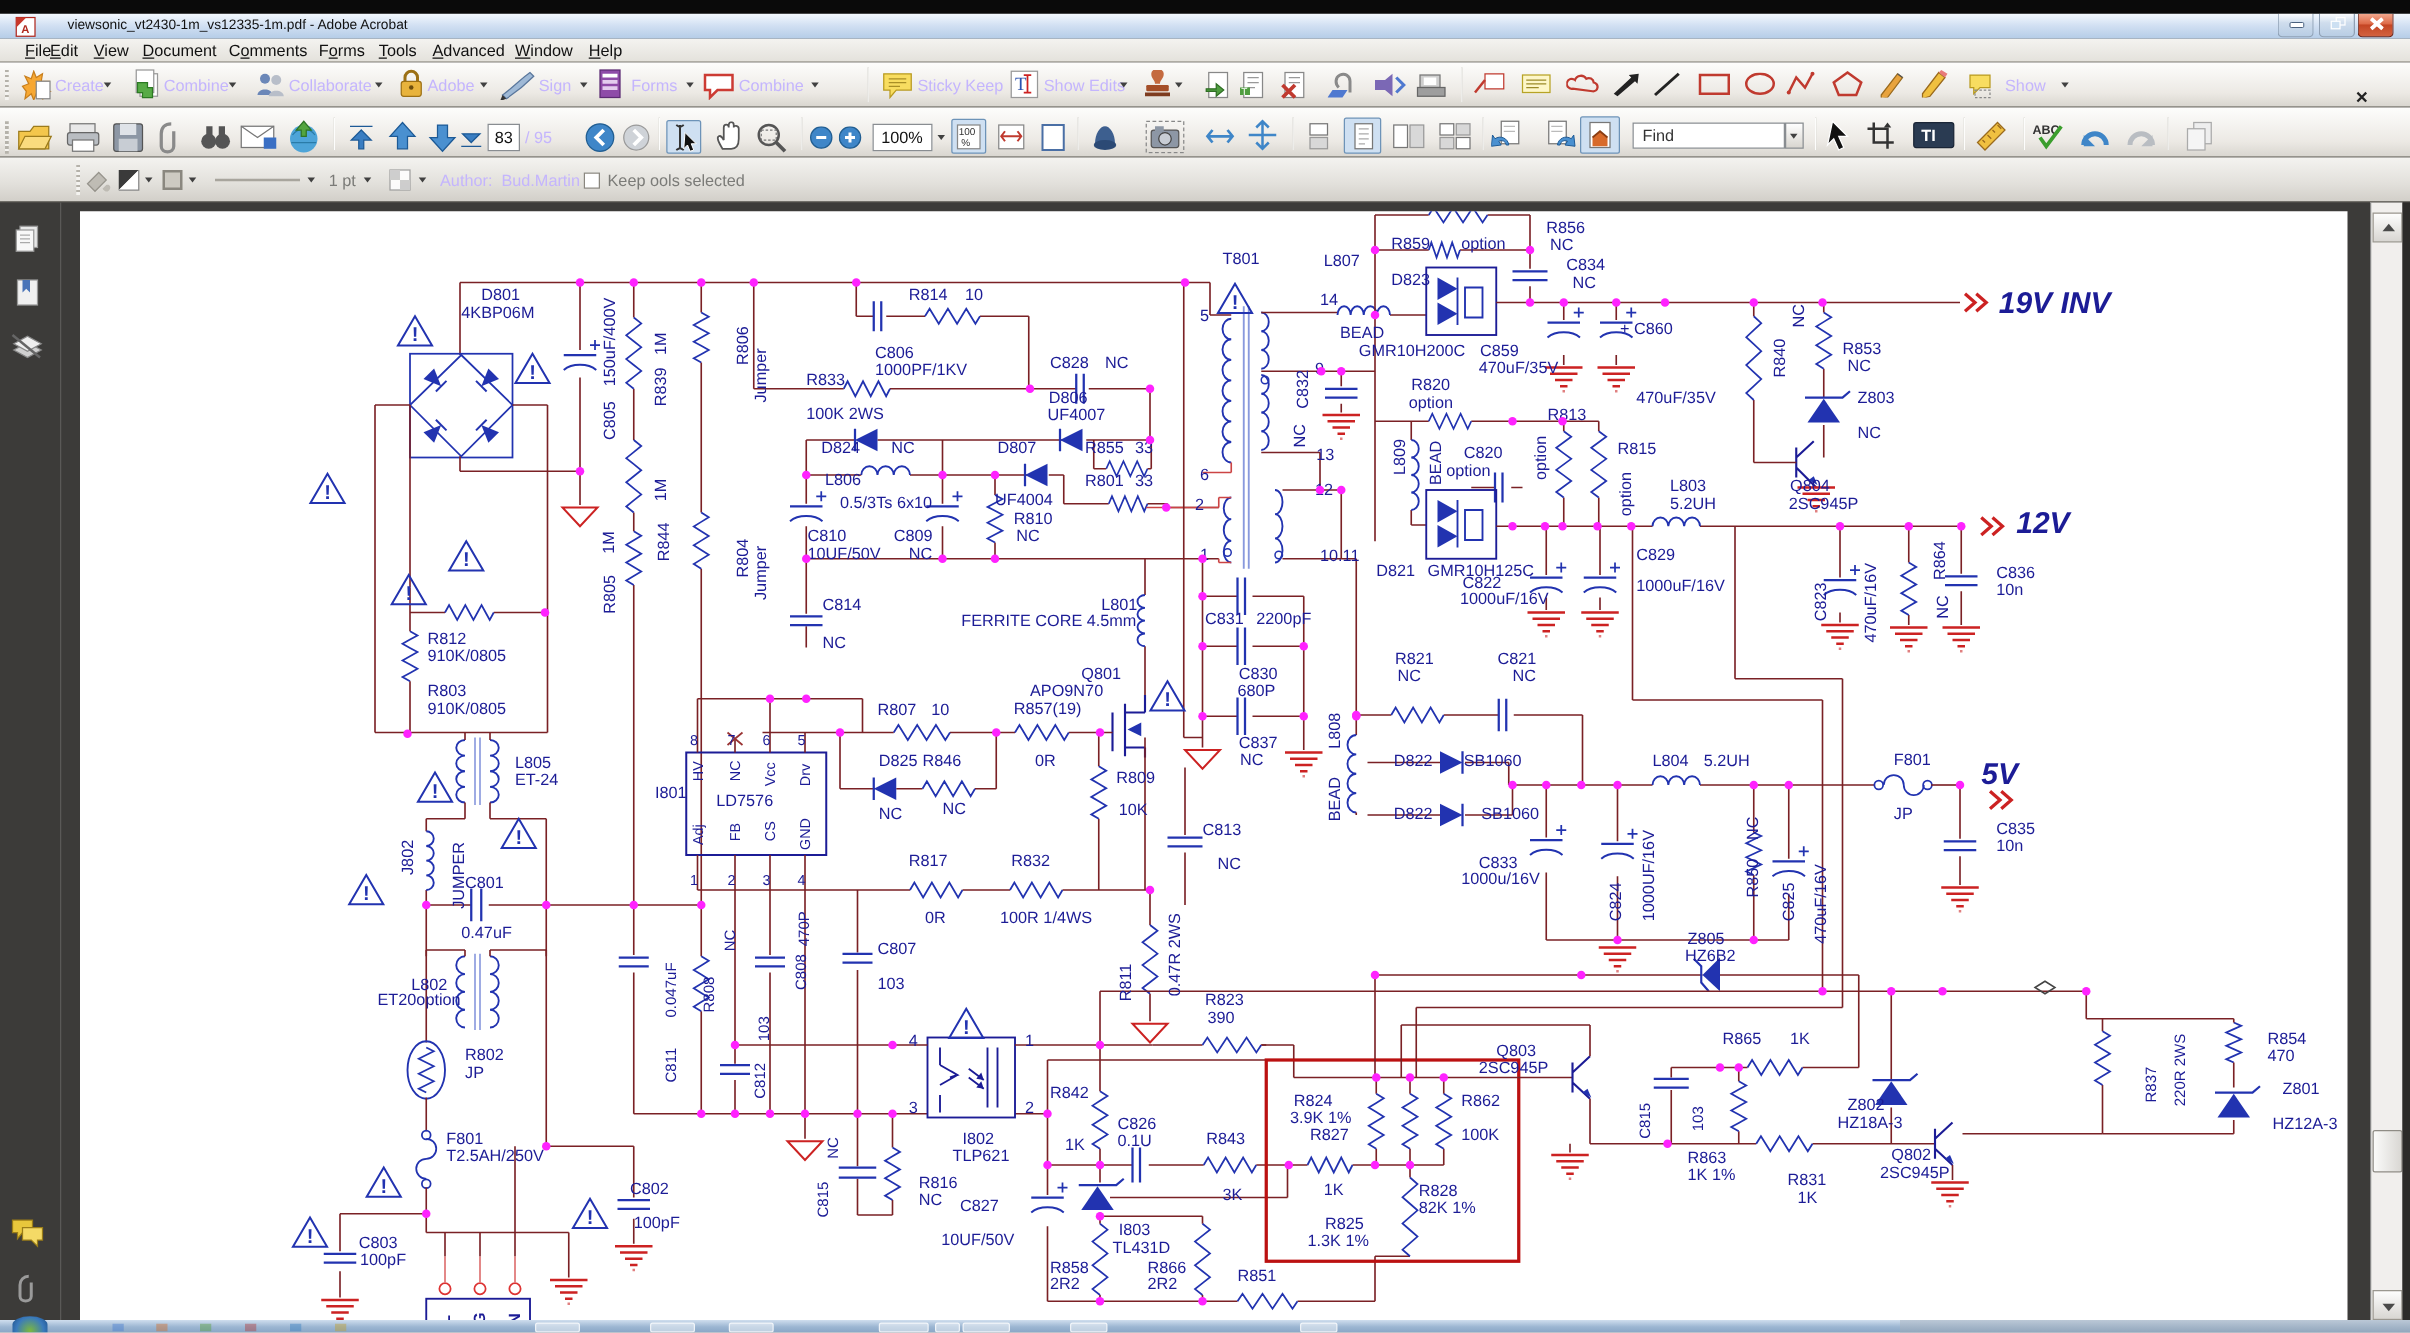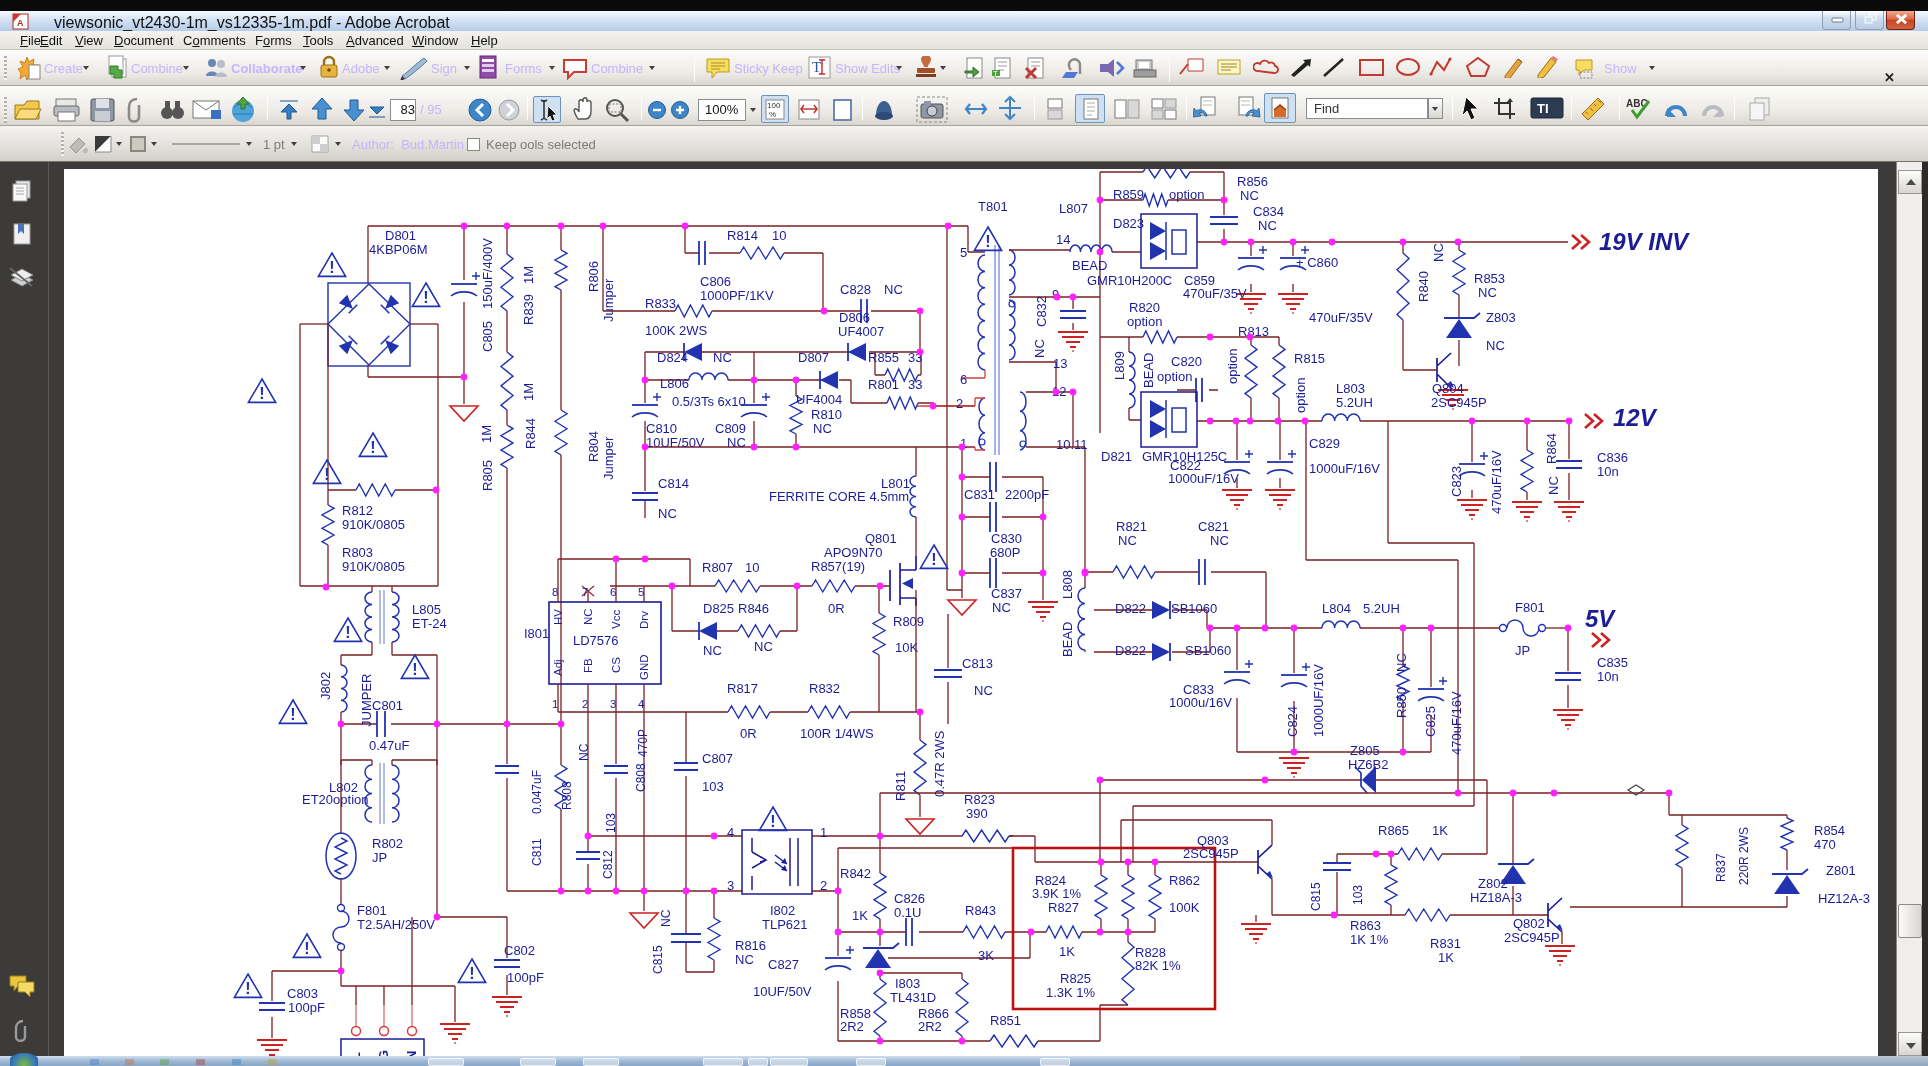--- a/index.html
+++ b/index.html
@@ -1,19 +1,19 @@
 <!DOCTYPE html>
 <html><head><meta charset="utf-8"><style>
 *{margin:0;padding:0;box-sizing:border-box}
 html,body{width:1928px;height:1066px;overflow:hidden;font-family:"Liberation Sans",sans-serif}
 #win{position:relative;width:1928px;height:1066px;background:#3c3b39}
 .abs{position:absolute}
 #title{left:0;top:0;width:1928px;height:31px;background:linear-gradient(#0a0a0a 0%,#0a0a0a 100%)}
 #titlein{position:absolute;left:0;top:11px;width:1928px;height:20px;background:linear-gradient(#f4f9fe 0%,#d3e1f3 45%,#b4cce7 100%)}
-#title .txt{position:absolute;font-size:16px;color:#111}
+#title .txt{position:absolute;font-size:11px;color:#111}
 .wbtn{position:absolute;top:11px;height:19px;border:1px solid #8fa0b4;border-top:none;border-radius:0 0 4px 4px;background:linear-gradient(#fdfeff,#cfdded 40%,#b8cde4)}
 #menubar{left:0;top:31px;width:1928px;height:19px;background:linear-gradient(#f4f3f0,#e4e2dc);border-bottom:1px solid #c6c3bb;font-size:13px;color:#111}
 #menubar span{position:absolute;top:2px}
 #menubar u{text-decoration:underline}
 .tbar{left:0;width:1928px;background:linear-gradient(#fdfdfc 0%,#ece9e4 70%,#d9d6d0 100%);border-bottom:1px solid #a7a49c}
 #tb1{top:50px;height:36px}
 #tb2{top:86px;height:40px}
 #props{left:0;top:126px;width:1928px;height:36px;background:linear-gradient(#f4f3f0 0%,#e2e0db 60%,#d2cfc9 100%);border-bottom:1px solid #77746e}
 .btxt{position:absolute;font-size:13px;color:#c4b5fd}
 .gtxt{position:absolute;font-size:13px;color:#7b7b78}
@@ -83,21 +83,21 @@
       <path d="M6,11 h8 v4 h4 v8 h-8 v-4 h-4 z" fill="#57ab46" stroke="#2c7a23"></path>
     </svg>
     <div class="btxt" style="left:131px;top:61px;">Combine</div>
     <div class="darr" style="left:183px;top:66px"></div>
     <svg class="abs" style="left:204px;top:56px" width="26" height="24" viewBox="0 0 26 24">
       <circle cx="8" cy="7" r="4" fill="#6b87b8"></circle>
       <path d="M2,20 c0-6 12-6 12,0 z" fill="#6b87b8"></path>
       <circle cx="17" cy="8" r="4" fill="#b8bec9"></circle>
       <path d="M11,21 c0-6 12-6 12,0 z" fill="#b8bec9"></path>
     </svg>
-    <div class="btxt" style="left:231px;top:61px;font-weight:bold;">Collaborate</div>
+    <div class="btxt" style="left:231px;top:61px;">Collaborate</div>
     <div class="darr" style="left:300px;top:66px"></div>
     <svg class="abs" style="left:318px;top:55px" width="22" height="25" viewBox="0 0 22 25">
       <rect x="3" y="10" width="16" height="12" rx="2" fill="#e8b33c" stroke="#9c7015"></rect>
       <path d="M6,10 v-3 a5,5 0 0 1 10,0 v3" fill="none" stroke="#9c7015" stroke-width="2.4"></path>
       <circle cx="11" cy="15" r="1.8" fill="#6e4e0d"></circle>
     </svg>
     <div class="btxt" style="left:342px;top:61px;">Adobe</div>
     <div class="darr" style="left:384px;top:66px"></div>
     <svg class="abs" style="left:400px;top:56px" width="28" height="24" viewBox="0 0 28 24">
       <path d="M2,20 C8,16 18,6 24,2 l3,3 C21,11 11,19 5,23 z" fill="#9fb9d6" stroke="#5a779c"></path>
@@ -251,21 +251,21 @@
     </svg>
     <svg class="abs" style="left:308px;top:96px" width="28" height="27" viewBox="0 0 28 27">
       <path d="M14,2 l10,11 h-6 v10 h-8 v-10 h-6 z" fill="#4a90d0" stroke="#1d5a96"></path>
     </svg>
     <svg class="abs" style="left:340px;top:96px" width="28" height="27" viewBox="0 0 28 27">
       <path d="M14,25 l10,-11 h-6 v-10 h-8 v10 h-6 z" fill="#4a90d0" stroke="#1d5a96"></path>
     </svg>
     <svg class="abs" style="left:366px;top:98px" width="22" height="24" viewBox="0 0 22 24">
       <path d="M11,16 l7,-7 h-14 z M3,19 h16" fill="#3a7ec2" stroke="#1d5a96"></path>
     </svg>
-    <div class="whitebox" style="left:390px;top:99px;width:26px;height:22px;text-align:right;line-height:20px">83</div>
+    <div class="whitebox" style="left:390px;top:99px;width:26px;height:22px;text-align:center;line-height:20px">83</div>
     <div class="btxt" style="left:420px;top:102px">/ 95</div>
     <svg class="abs" style="left:468px;top:98px" width="26" height="25" viewBox="0 0 26 25">
       <circle cx="12" cy="12" r="11" fill="#3f86c8" stroke="#215e92"></circle>
       <path d="M15,6 l-6,6 l6,6" stroke="#fff" stroke-width="3" fill="none"></path>
     </svg>
     <svg class="abs" style="left:498px;top:98px" width="24" height="25" viewBox="0 0 24 25">
       <circle cx="11" cy="12" r="10" fill="#cfd3d8" stroke="#9a9a9a"></circle>
       <path d="M9,6 l6,6 l-6,6" stroke="#fff" stroke-width="3" fill="none"></path>
     </svg>
     <div class="sep" style="left:527px;top:94px;height:26px"></div>

